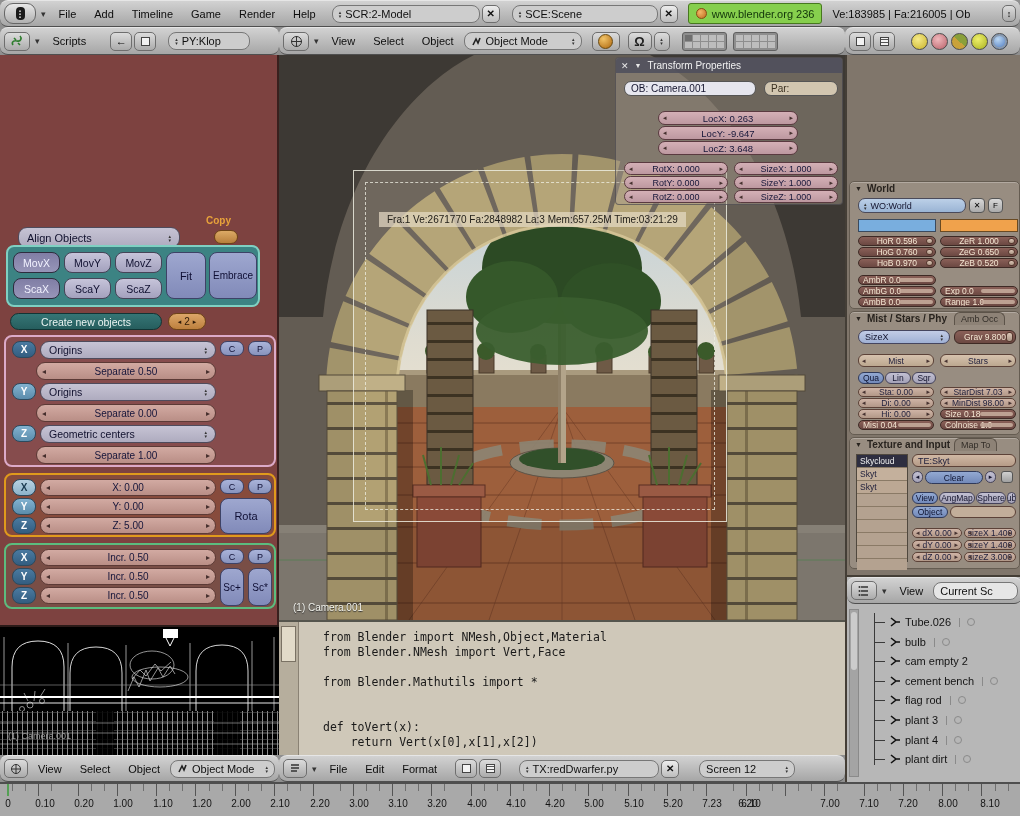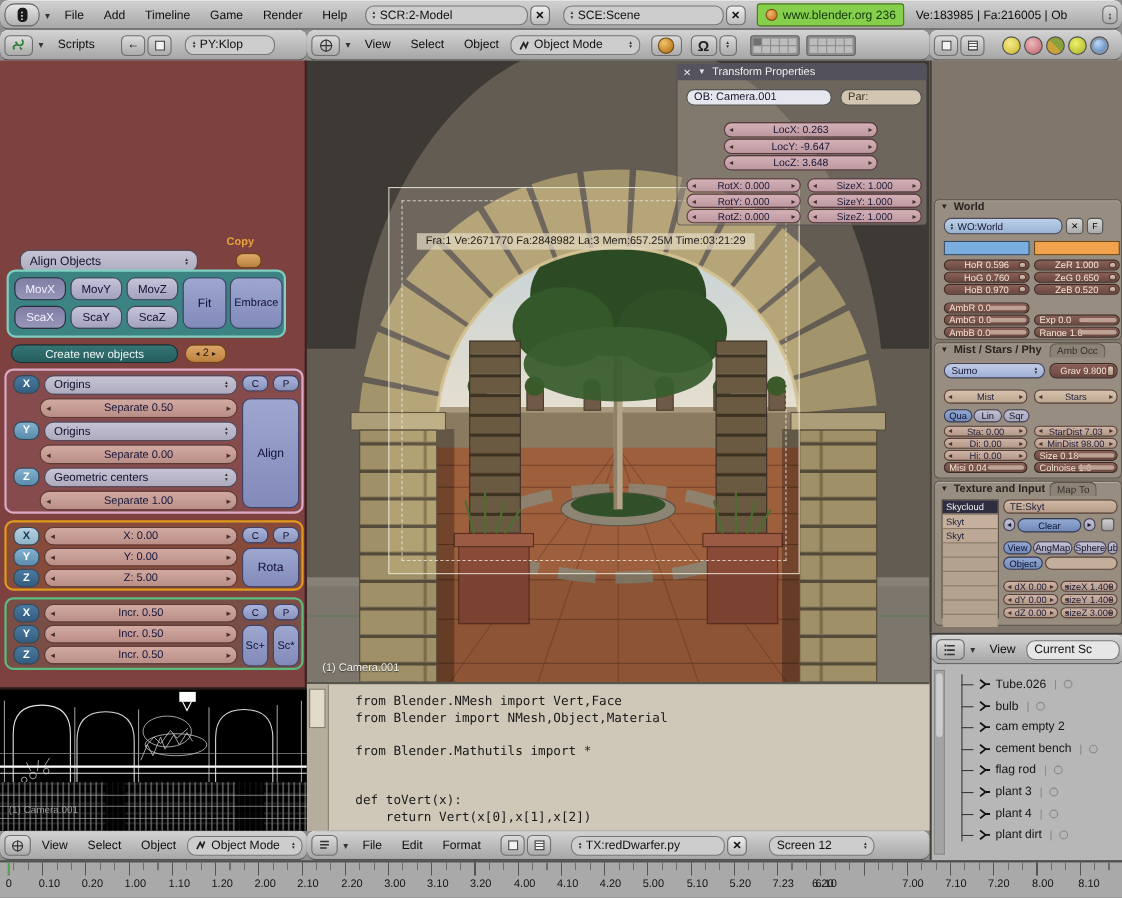--- a/index.html
+++ b/index.html
@@ -289,21 +289,20 @@
     <div class="sl" style="left:30px;top:67px;width:180px;height:18px">Separate 0.00</div>
     <div class="tg" style="left:6px;top:88px">Z</div>
     <div class="dd" style="left:34px;top:88px;width:176px;height:18px;font-size:10.5px">
       <span>Geometric centers</span>
       <span class="stp">
           <span>▴</span>
           <span>▾</span>
         </span>
     </div>
     <div class="sl" style="left:30px;top:109px;width:180px;height:18px">Separate 1.00</div>
-    <div class="actb" style="left:214px;top:25px;width:52px;height:100px">Align</div>
   </div>
 
   <div class="grp" style="left:4px;top:418px;width:272px;height:64px;border:2px solid #e09a1c;background:rgba(224,154,28,.10)">
     <div class="tg" style="left:6px;top:4px;background:linear-gradient(#b8d2e2,#8cb2c9);color:#1a3a50">X</div>
     <div class="sl" style="left:34px;top:4px;width:176px;height:17px">X: 0.00</div>
     <div class="cp" style="left:214px;top:4px;width:24px;height:15px">C</div>
     <div class="cp" style="left:242px;top:4px;width:24px;height:15px">P</div>
     <div class="tg" style="left:6px;top:23px">Y</div>
     <div class="sl" style="left:34px;top:23px;width:176px;height:17px">Y: 0.00</div>
     <div class="tg dark" style="left:6px;top:42px">Z</div>
@@ -498,21 +497,21 @@
       </div>
   </div>
 
   <div class="panel" style="left:2px;top:256px;width:171px;height:124px">
     <div class="ph">
         <span style="font-size:7px">▼</span>
         <span>Mist / Stars / Phy</span>
       </div>
     <div class="ptab" style="left:104px;top:0">Amb Occ</div>
     <div class="abs" style="left:8px;top:18px;width:92px;height:14px;background:linear-gradient(#c2cce6,#9fb0d4);border:1px solid #45455e;border-radius:7px;font-size:9px;color:#14142e;display:flex;align-items:center;justify-content:space-between;padding:0 6px">
-      <span>Sumo</span>
+      <span>SizeX</span>
       <span class="stp">
           <span>▴</span>
           <span>▾</span>
         </span>
     </div>
     <div class="slm" style="left:104px;top:18px;width:62px;height:14px">
         <span>Grav 9.800</span>
         <i></i>
       </div>
     <div class="slt" style="left:8px;top:42px;width:76px;height:13px;background:linear-gradient(#d6c2ae,#bca890)">Mist</div>
@@ -724,22 +723,22 @@
         <span>▾</span>
       </span>
   </div>
 </div>
 
 <div class="abs" style="left:279px;top:620px;width:566px;height:135px;background:#cfc8b9;border-top:2px solid #55554d;overflow:hidden">
   <div class="abs" style="left:0;top:0;width:20px;height:135px;background:#b6ae9d;border-right:1px solid #8a8274">
     <div class="abs" style="left:2px;top:4px;width:15px;height:36px;background:#e2dbc9;border:1px solid #7a7264"></div>
   </div>
   <div class="abs" style="left:44px;top:8px">
+    <div class="code-line">from Blender import NMesh,Object,Material</div>
     <div class="code-line">from Blender.NMesh import Vert,Face</div>
-    <div class="code-line">from Blender import NMesh,Object,Material</div>
     <div class="code-line"></div>
     <div class="code-line">from Blender.Mathutils import *</div>
     <div class="code-line"></div>
     <div class="code-line"></div>
     <div class="code-line">def toVert(x):</div>
     <div class="code-line">    return Vert(x[0],x[1],x[2])</div>
     <div class="code-line"></div>
 
   </div>
 </div>

